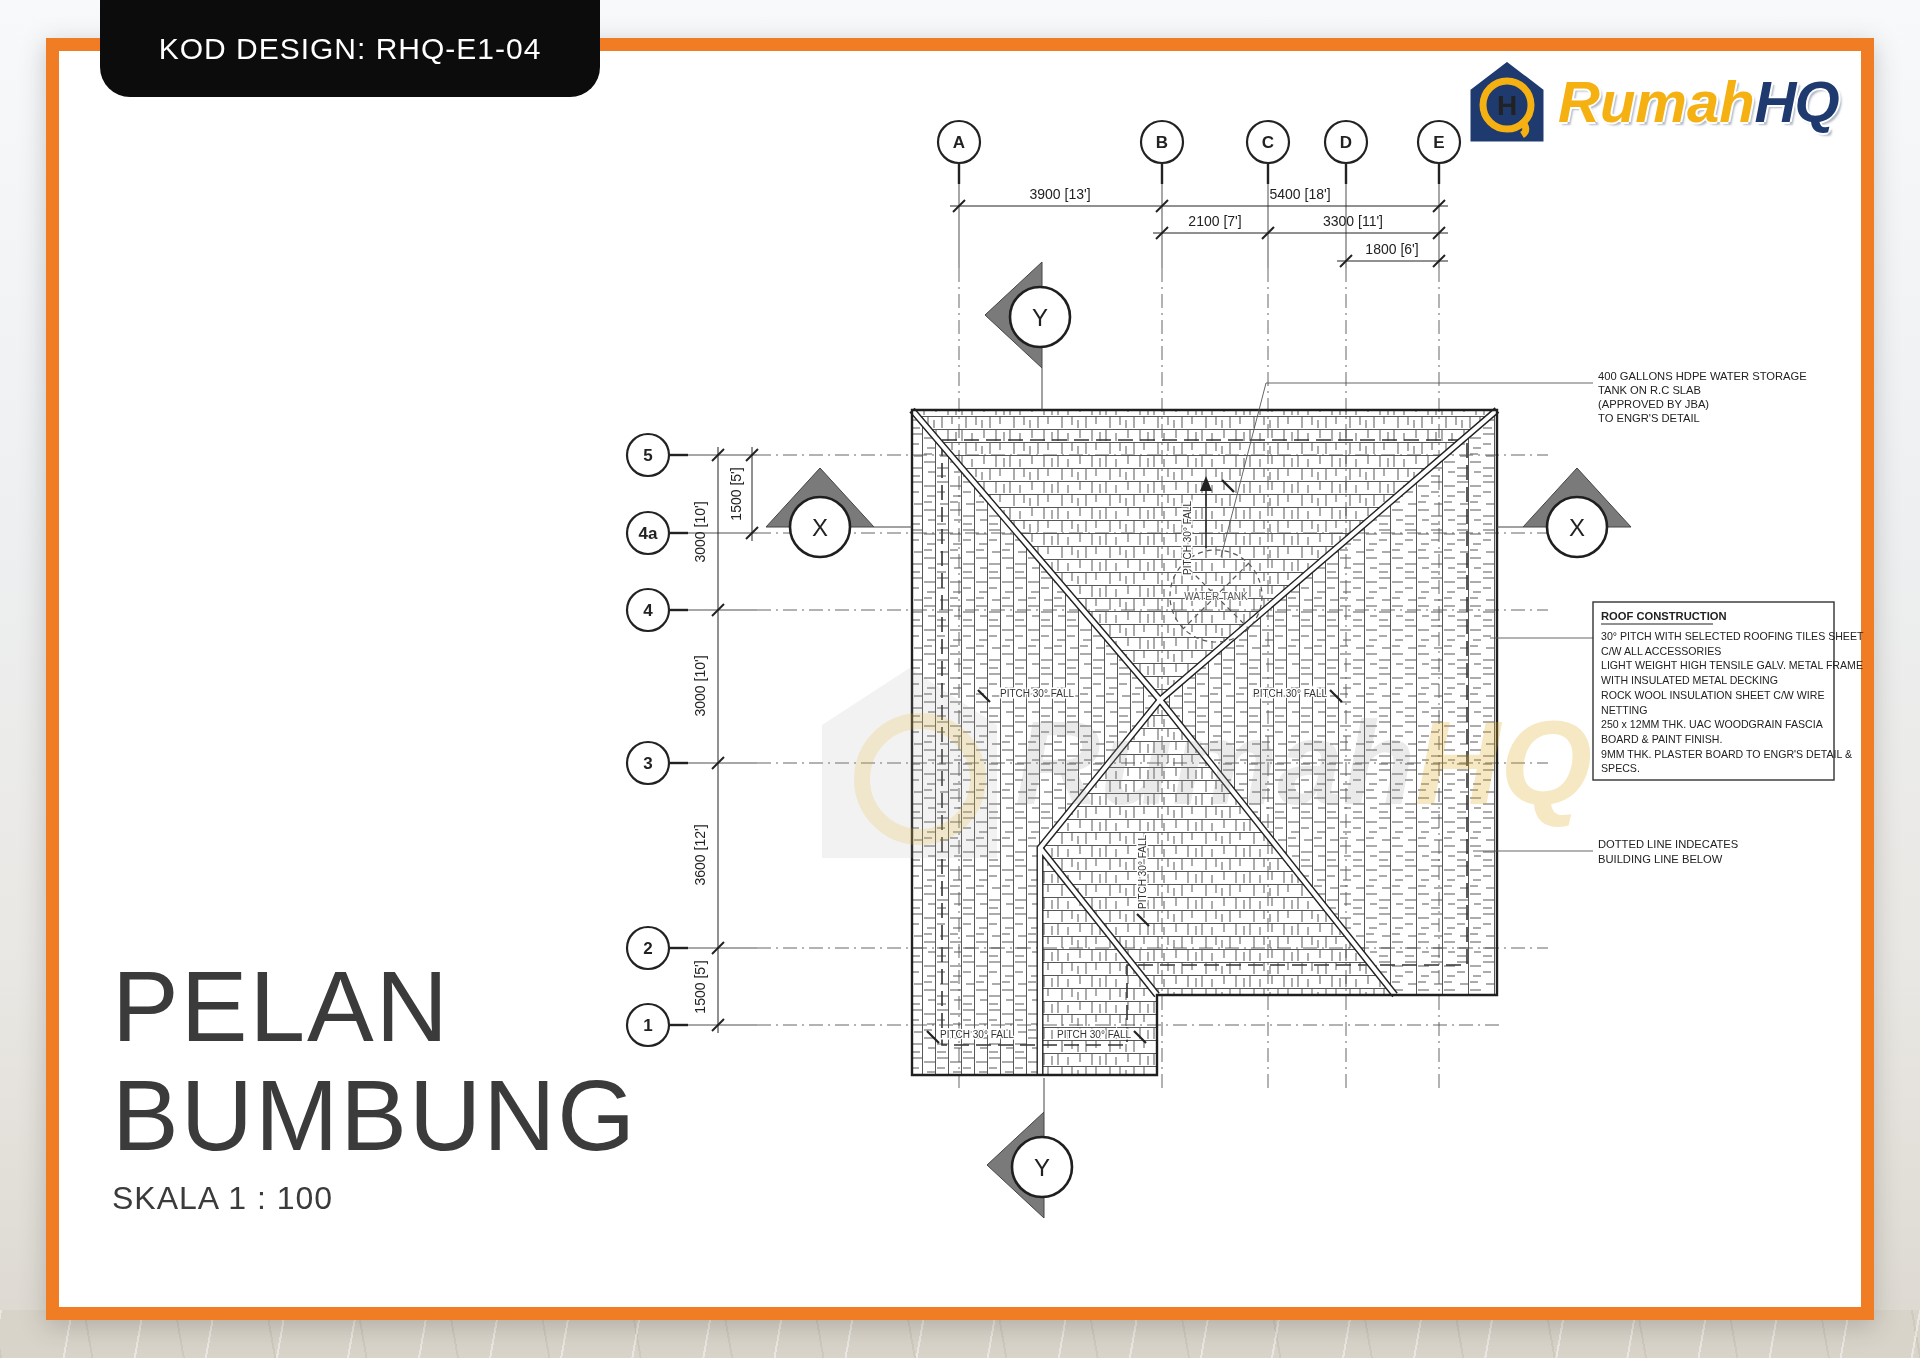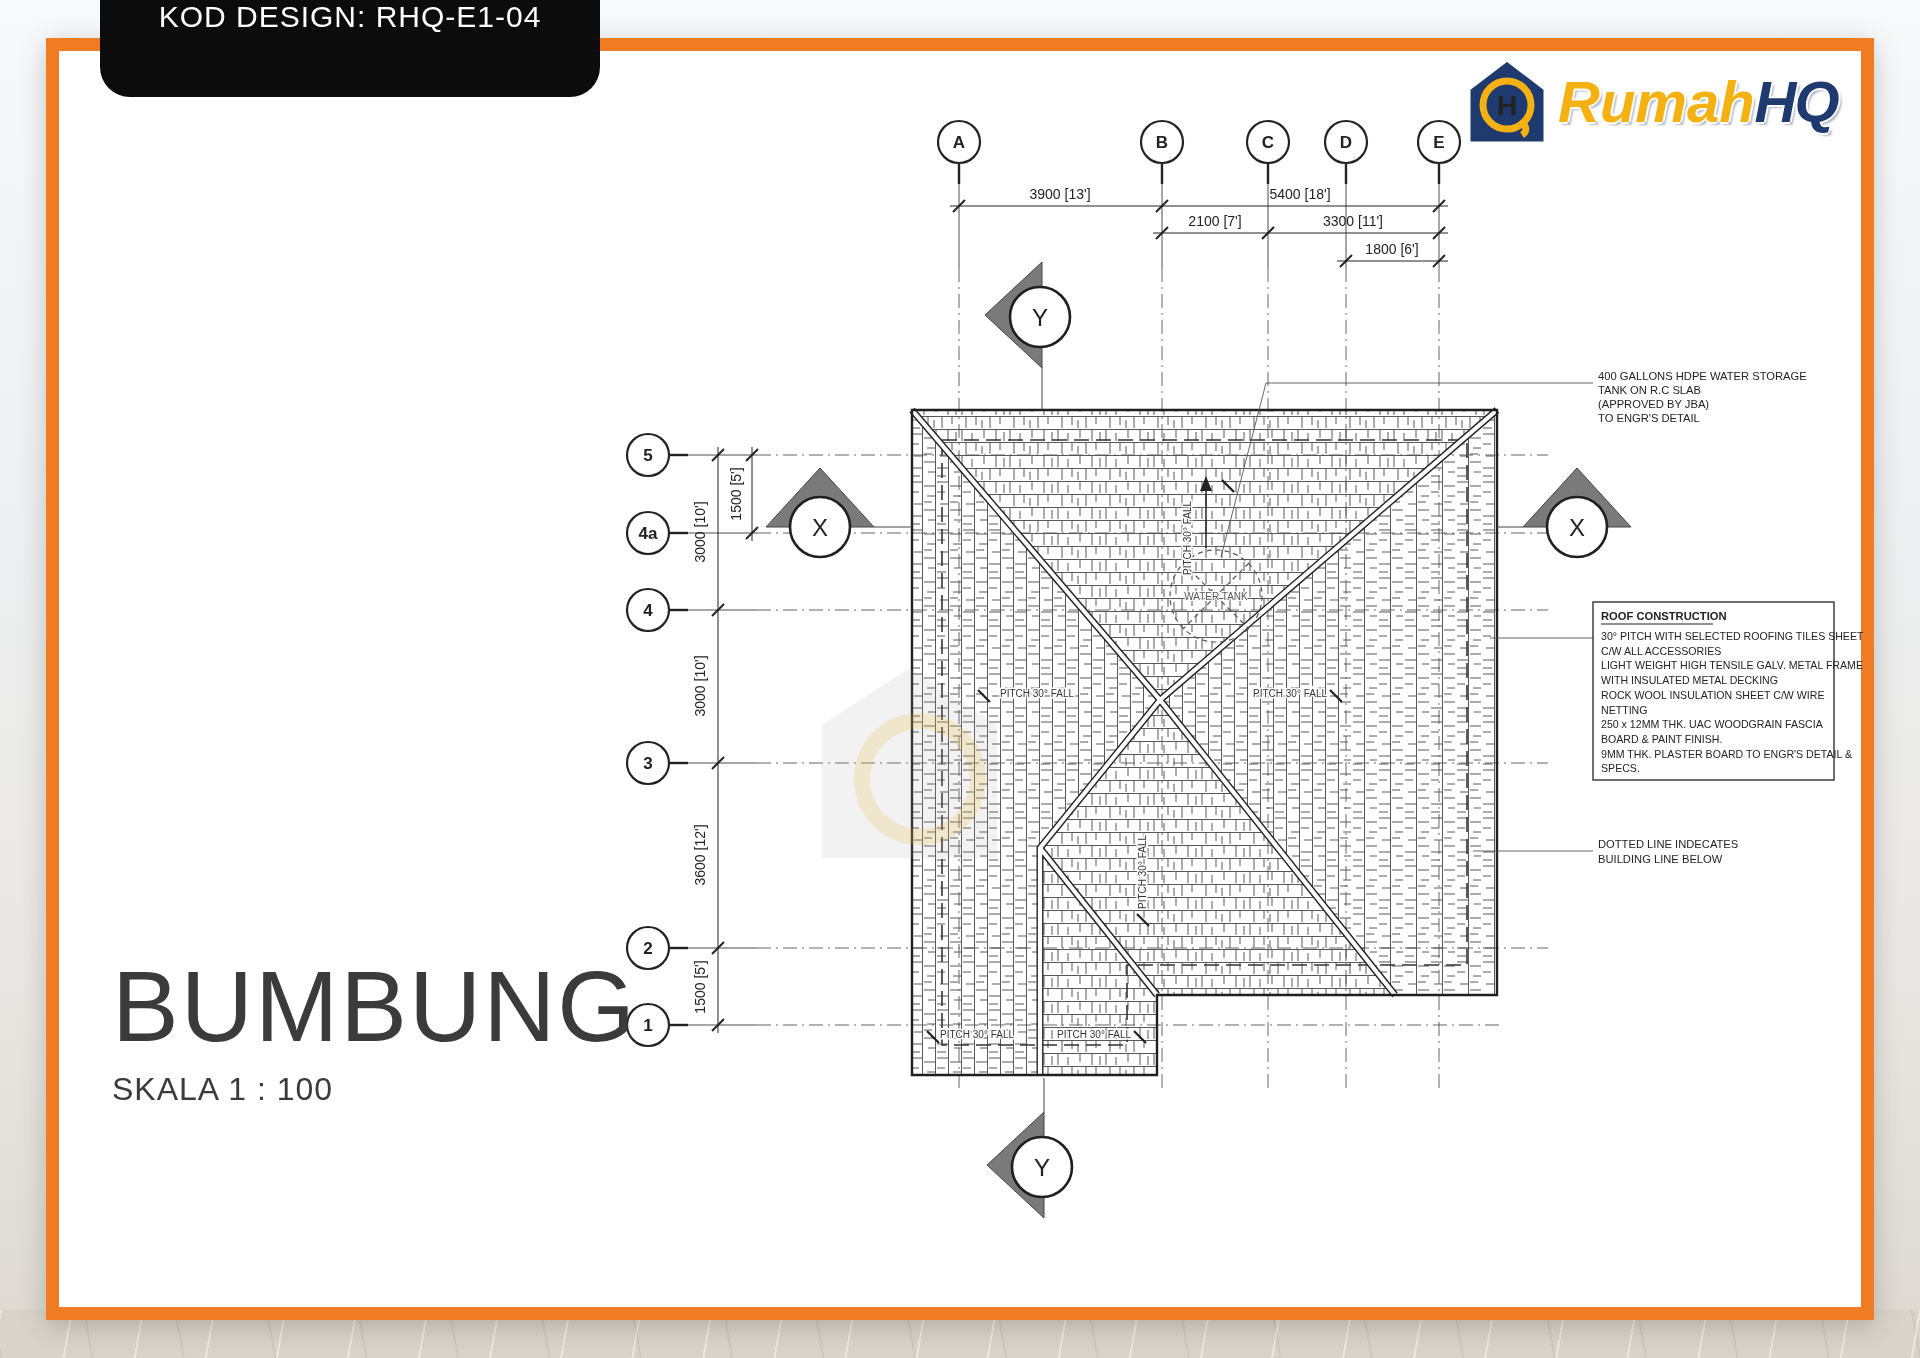--- a/index.html
+++ b/index.html
@@ -16,21 +16,21 @@
       #d9d4ca;
   }
   .sheet{
     position:absolute;left:46px;top:38px;width:1828px;height:1282px;
     background:#ffffff;border:13px solid #F07C24;box-sizing:border-box;
     box-shadow:0 6px 24px rgba(60,55,45,.25);
   }
   .badge{
     position:absolute;left:100px;top:0;width:500px;height:97px;
     background:#0C0C0C;border-radius:0 0 30px 30px;
-    display:flex;align-items:flex-start;justify-content:center;
+    display:flex;align-items:center;justify-content:center;
     color:#fff;font-size:30px;letter-spacing:1px;font-weight:400;z-index:30;
   }
   .logo{
     position:absolute;left:1466px;top:56px;height:92px;display:flex;align-items:center;z-index:30;
   }
   .logo .word{font-size:58px;font-weight:bold;font-style:italic;line-height:1;
     text-shadow:-2px 0 0 #fff,2px 0 0 #fff,0 -2px 0 #fff,0 2px 0 #fff,3px 3px 2px rgba(40,60,100,.35);}
   .logo .w1{color:#F5B011;margin-left:10px;}
   .logo .w2{color:#1E3A6E;letter-spacing:-2px;}
   .drawing{position:absolute;left:0;top:0;z-index:20;}
@@ -319,33 +319,37 @@
   <g>
     <text class="notetxt" x="1598" y="848">DOTTED LINE INDECATES</text>
     <text class="notetxt" x="1598" y="863">BUILDING LINE BELOW</text>
   </g>
 </svg>
 
 <div class="watermark">
   <div class="wm-icon">
       <div class="ring"></div>
     </div>
+  <div class="wm-text">
+    <span class="p1">Rumah</span><span class="p2">HQ</span>
+  </div>
 </div>
 
 <div class="badge">
   <span>KOD DESIGN: RHQ-E1-04</span>
 </div>
 
 <div class="logo">
   <svg width="82" height="88" viewBox="0 0 82 88">
     <polygon points="41,2 79,31 79,85 3,85 3,31" fill="#1E3A6E" stroke="#fff" stroke-width="3"></polygon>
     <circle cx="41" cy="47" r="24" fill="none" stroke="#F5B011" stroke-width="7"></circle>
     <path d="M55,62 Q64,72 56,77" fill="none" stroke="#F5B011" stroke-width="7"></path>
     <text x="41" y="57" text-anchor="middle" font-size="28" font-weight="bold" fill="#F5B011">H</text>
   </svg>
   <span class="word w1">Rumah</span>
   <span class="word w2">HQ</span>
 </div>
 
 <div class="titleblock">
+  <div class="big">PELAN</div>
   <div class="big">BUMBUNG</div>
   <div class="scale">SKALA 1 : 100</div>
 </div>
 
 </body></html>

